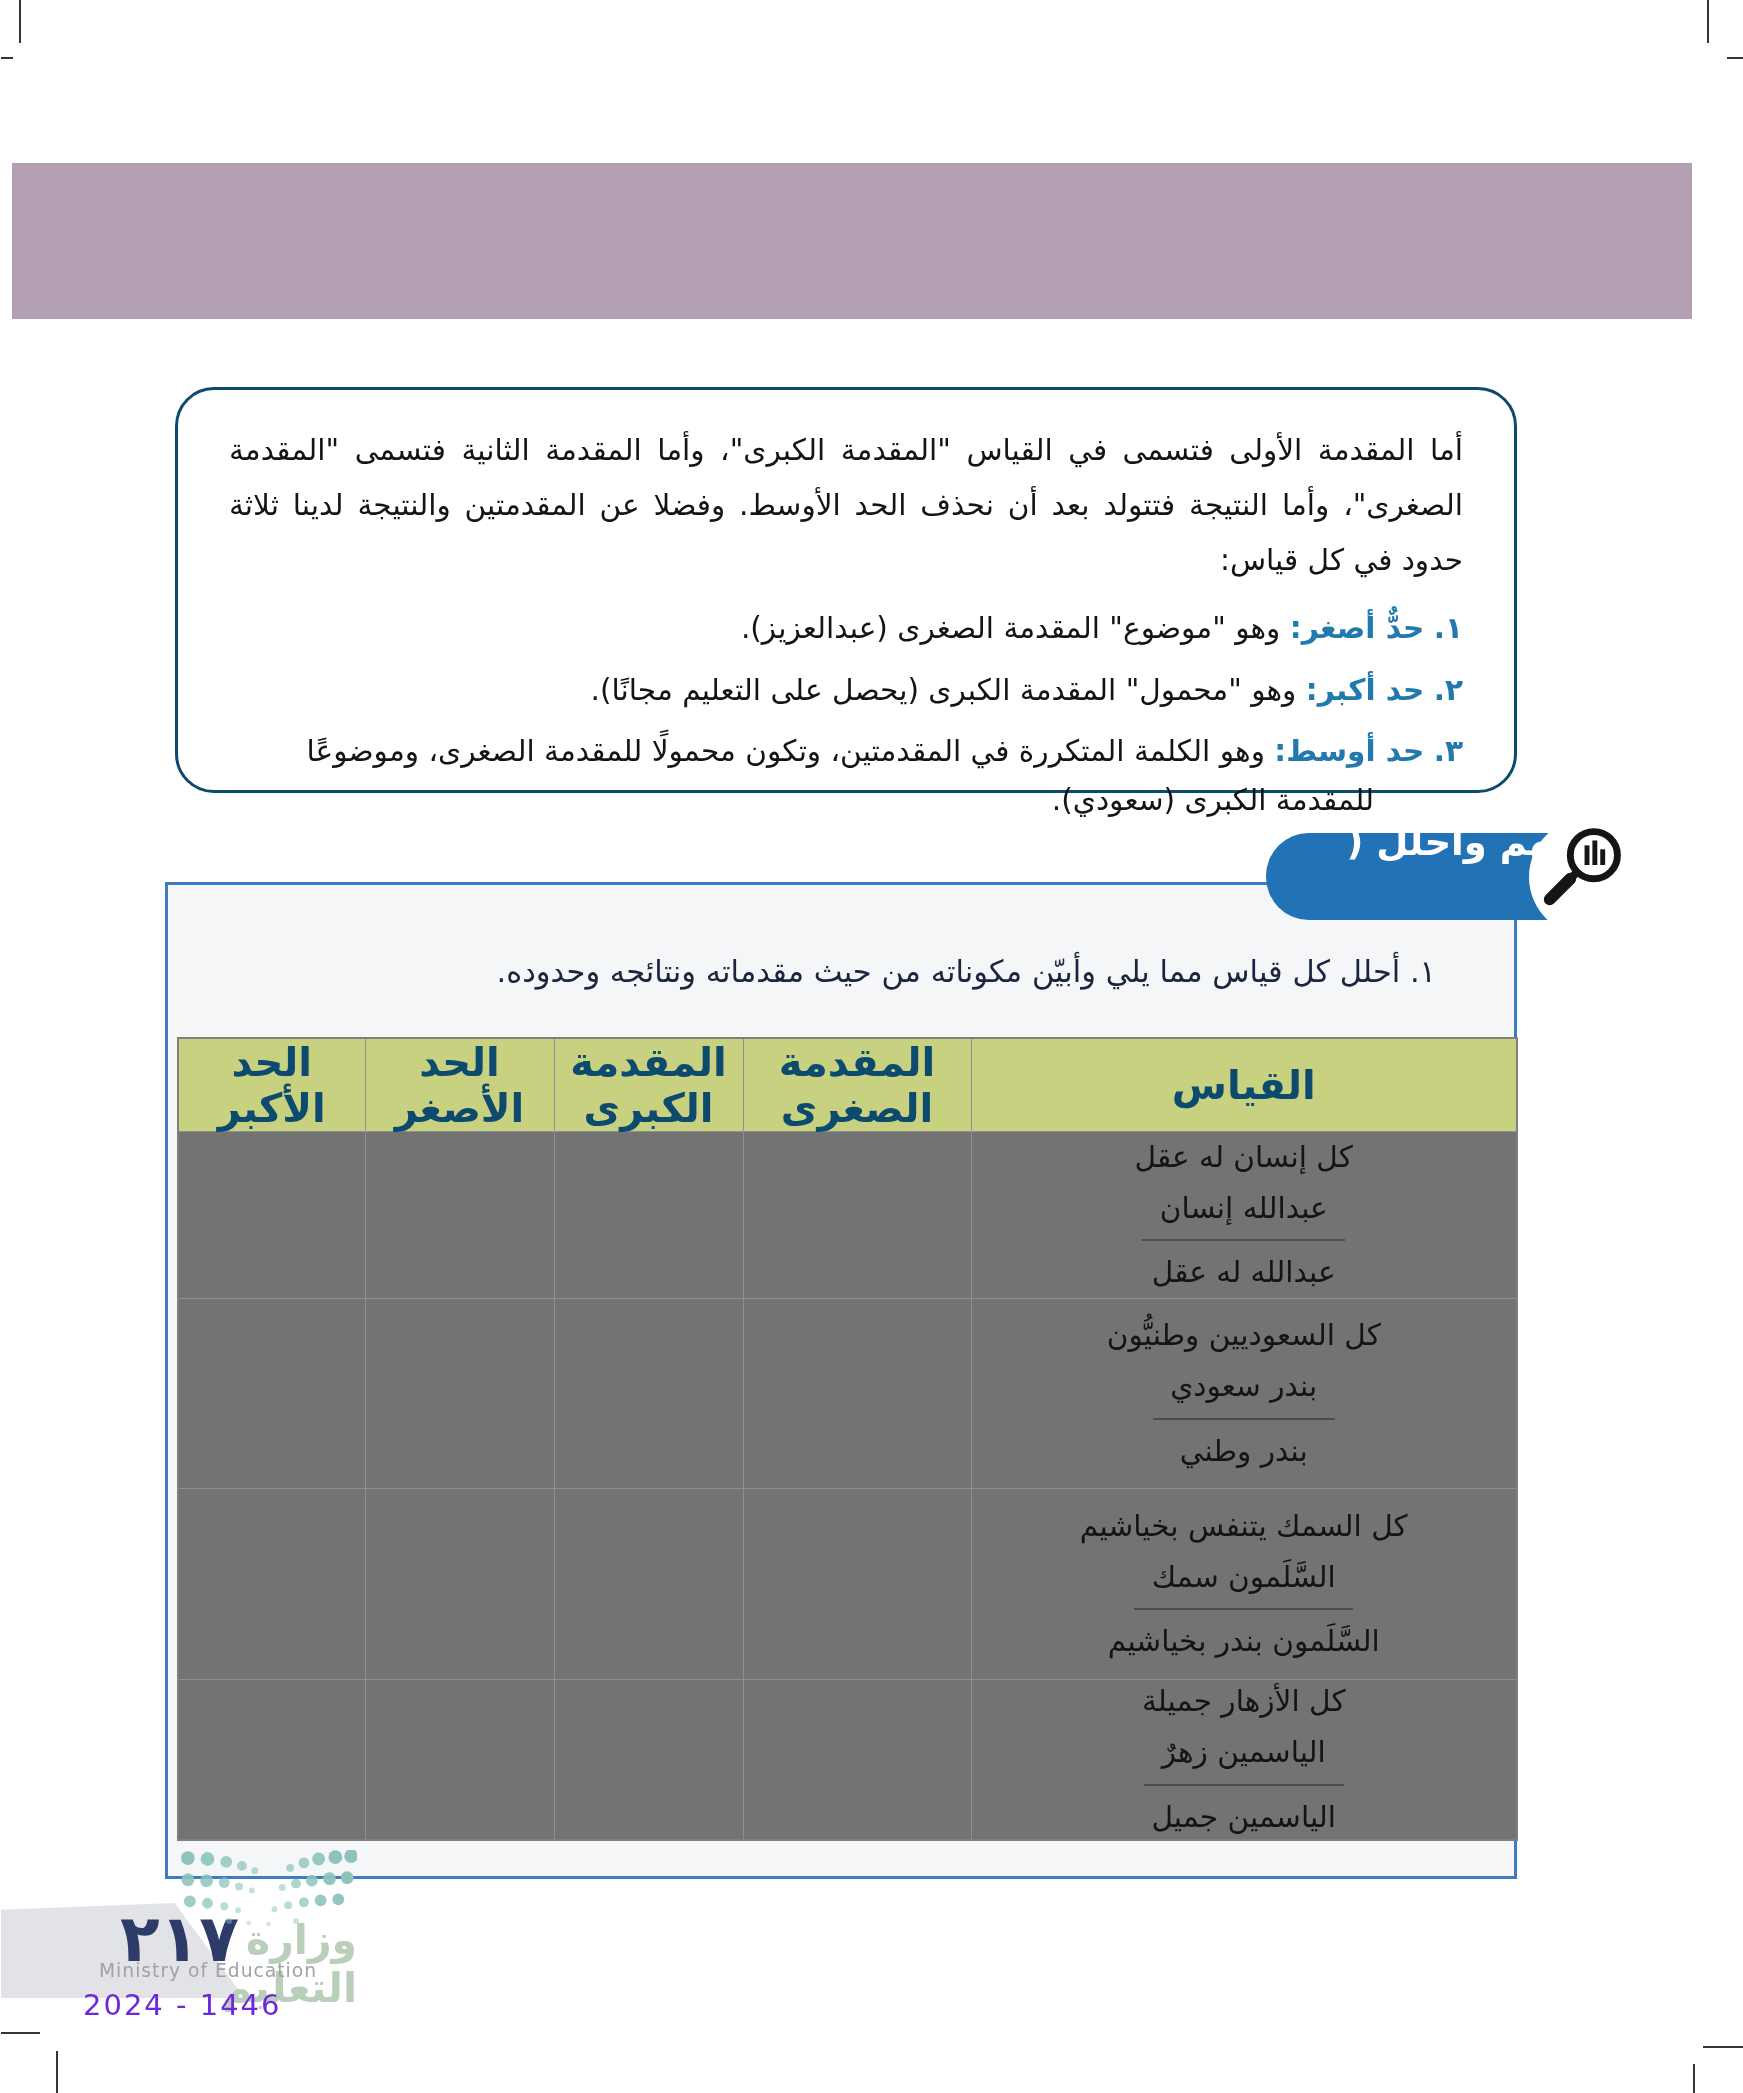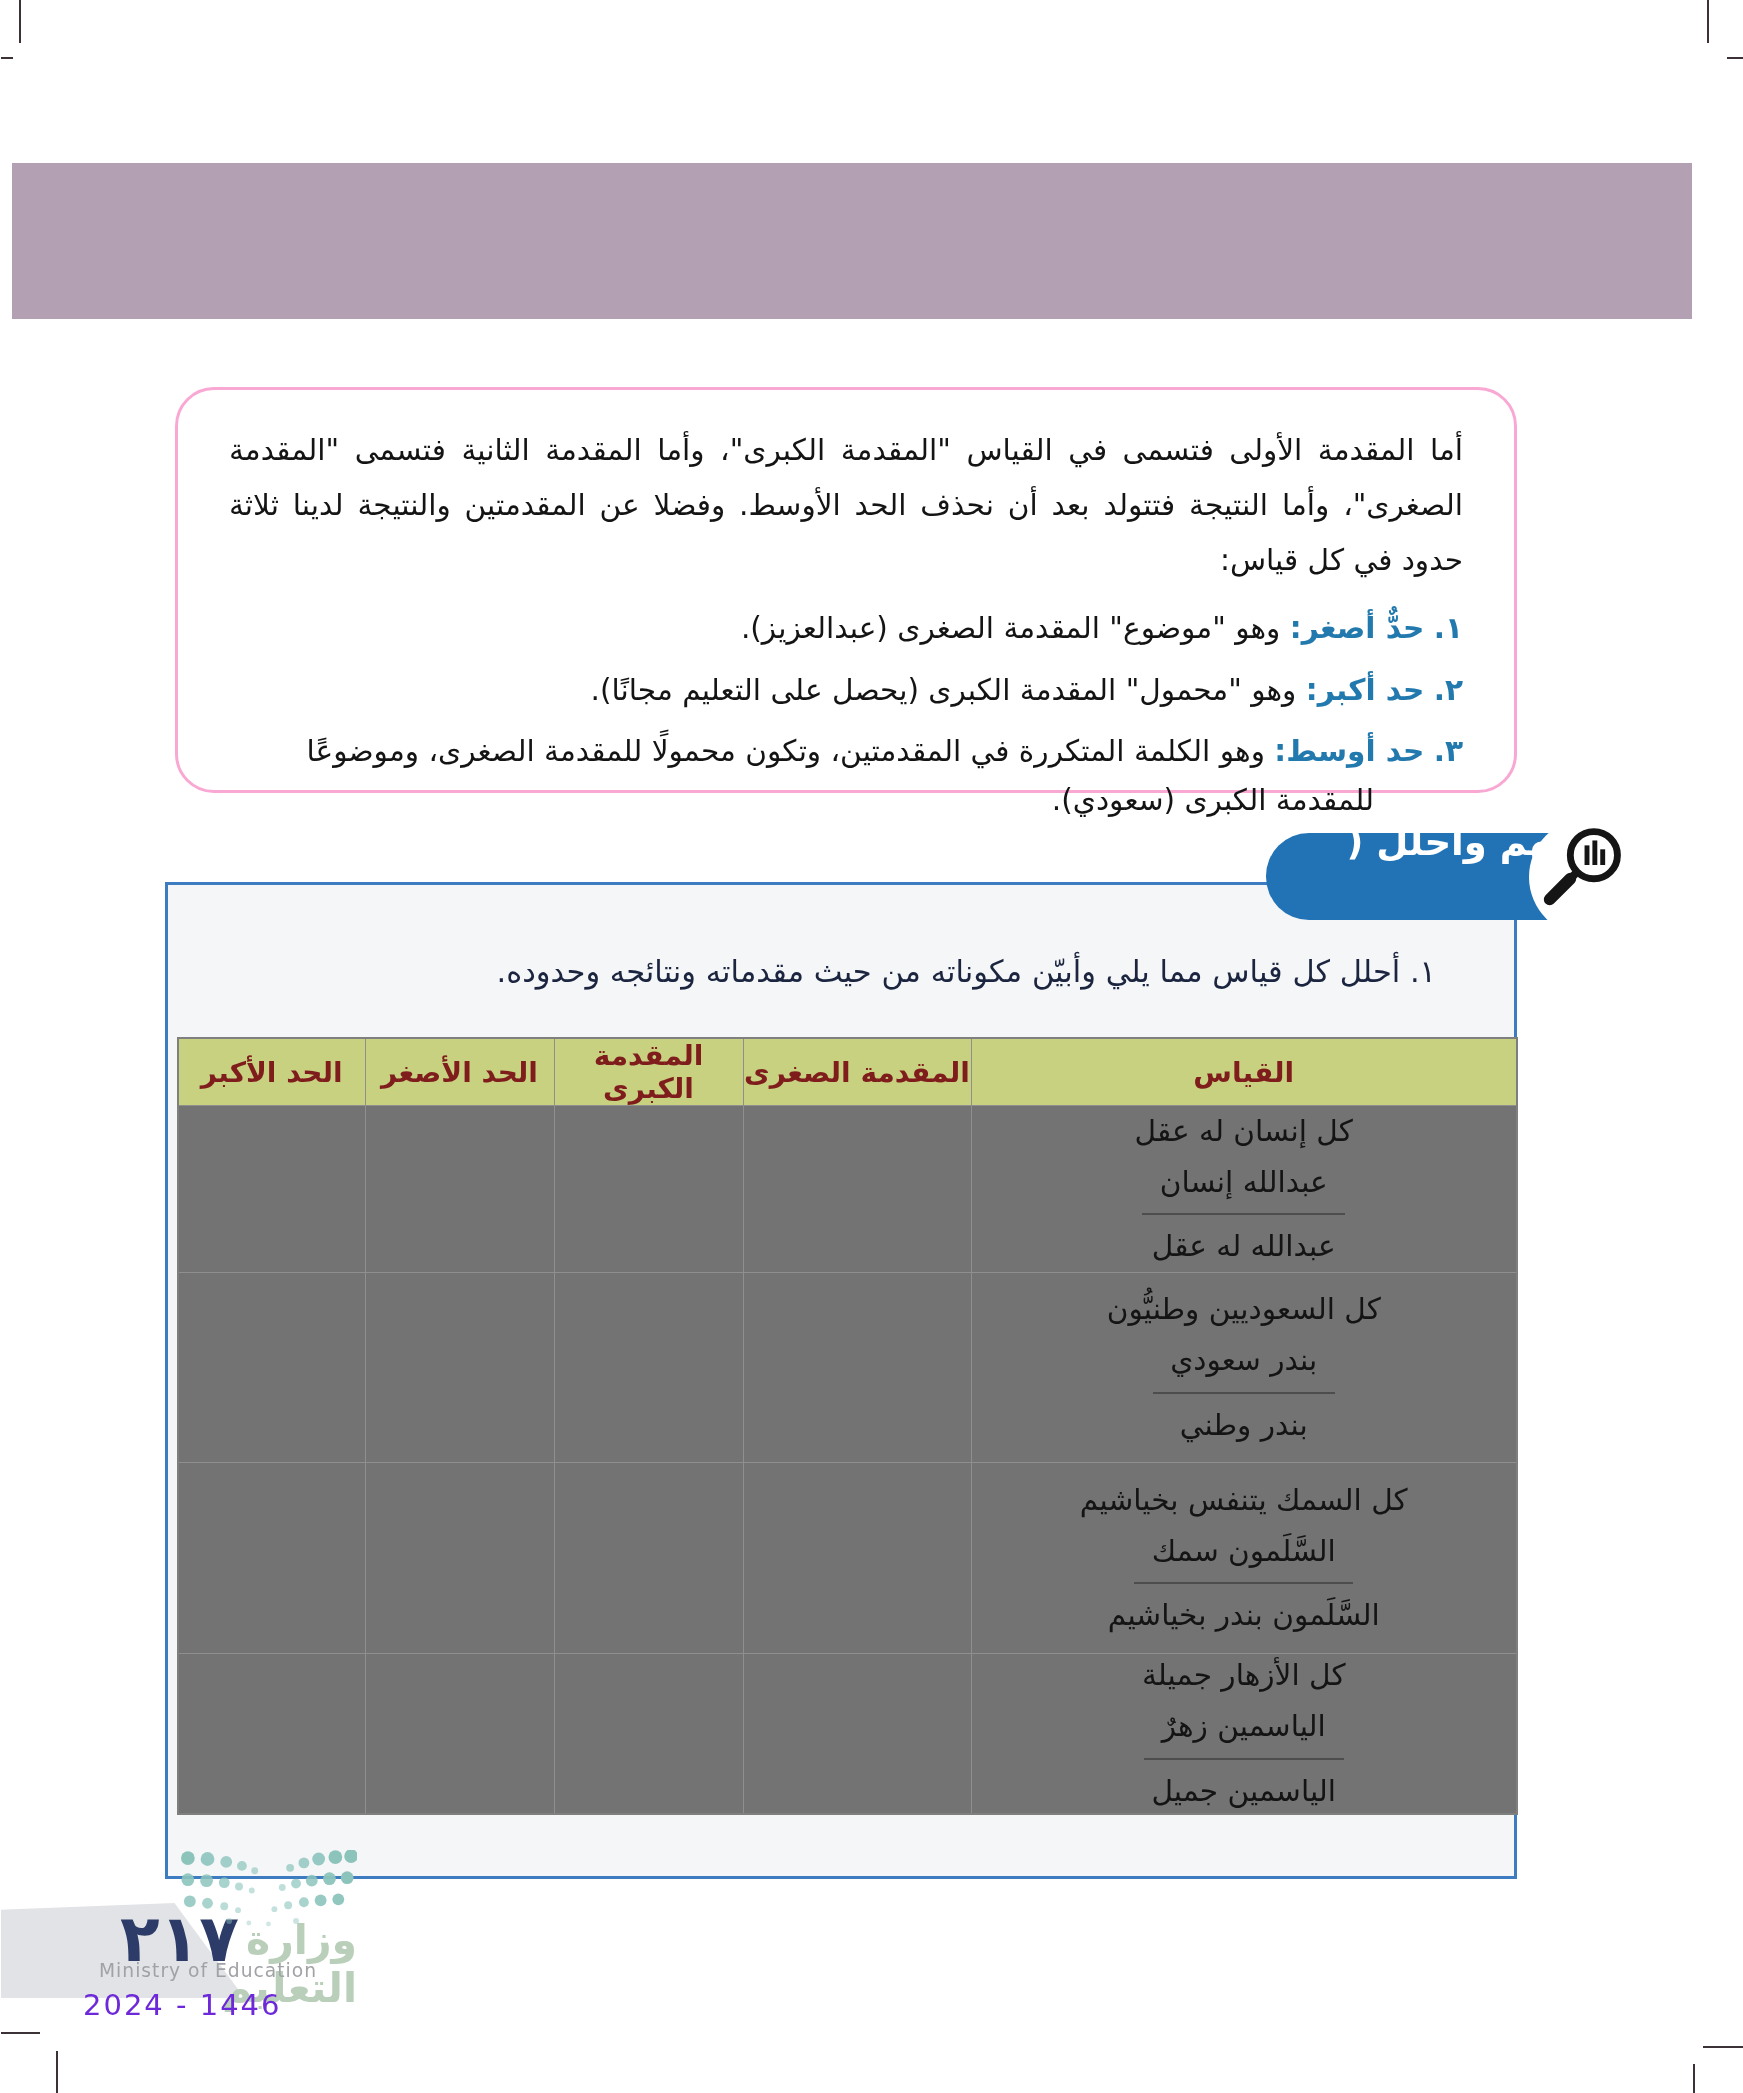--- a/index.html
+++ b/index.html
@@ -25,21 +25,21 @@
   
   .purple-band {
     position:absolute; left:11.8px; top:163px; width:1680px; height:156px;
     background:#b3a0b3;
   }
 
   
   .intro-box {
     position:absolute; left:175px; top:387px; width:1342px; height:406px;
     background:#ffffff;
-    border:3px solid #f9a8d4;
+    border:3px solid #0c4a6e;
     border-radius:39px;
     padding:33px 51px 19.7px 51px;
     direction:rtl;
   }
   .intro-par {
     font-size:29.6px; line-height:55px; color:#141414;
     text-align:justify;
   }
   .intro-list { margin-top:15.8px; list-style:none; }
   .intro-item {
@@ -88,21 +88,21 @@
     border-collapse:collapse; table-layout:fixed;
     direction:rtl; z-index:2;
     border:2px solid #7f7f7f;
   }
   .qtable th, .qtable td {
     border:1px solid #8f8f8f;
     text-align:center; vertical-align:middle;
   }
   .qtable th {
     height:59px; background:#c8d180;
-    color:#7f1d1d; font-size:28px; font-weight:bold;
+    color:#0c4a6e; font-size:40px; font-weight:bold;
   }
   .qtable td { background:#737373; }
   .q-cell { font-size:29.6px; color:#141414; line-height:43px; }
   .q-line1 { margin-bottom:7.9px; }
   .q-line2 { display:inline-block; border-bottom:2px solid #4d4d4d; padding:0 17.7px 9.9px 17.7px; }
   .q-line3 { margin-top:9.9px; }
 
   
   .dots-svg { position:absolute; left:180px; top:1850px; z-index:8; }
   .banner {

